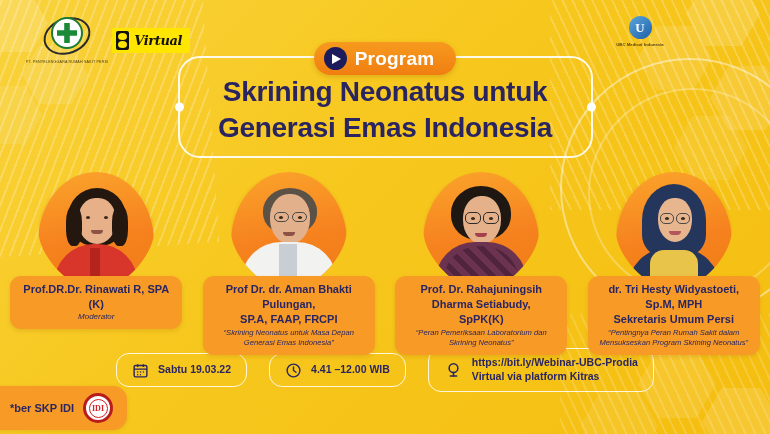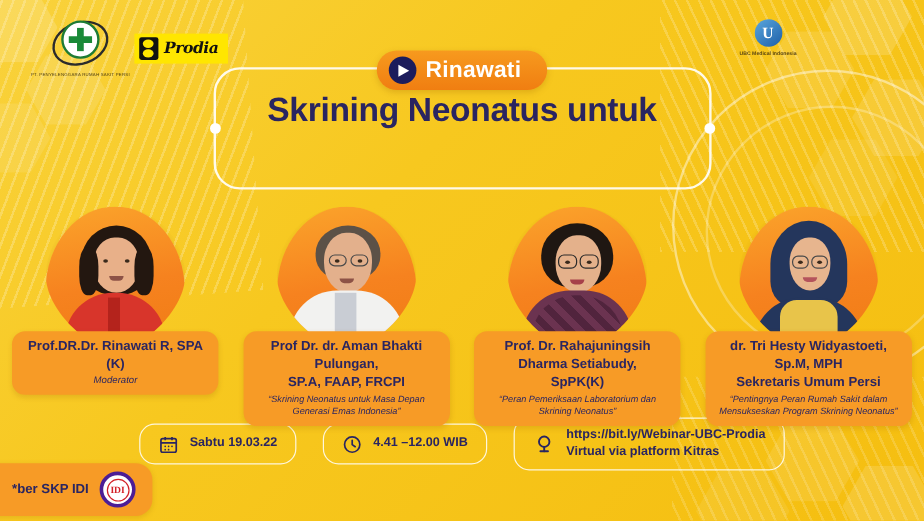--- a/index.html
+++ b/index.html
@@ -188,21 +188,21 @@
   
   .skp {
     position:absolute; left:-30px; bottom:4px;
     display:flex; align-items:center; gap:9px;
     background:#F79B26; border-radius:14px; padding:7px 14px 7px 40px;
     box-shadow:0 1px 4px rgba(160,100,10,.2);
   }
   .skp-text { font-size:11px; font-weight:bold; color:#2A2561; white-space:nowrap;}
   .skp-logo {
     width:30px; height:30px; border-radius:50%;
-    background:#fff; border:3px solid #4c1d95;
+    background:#fff; border:3px solid #b91c1c;
     display:flex; align-items:center; justify-content:center;
   }
   .skp-inner {
     width:19px; height:19px; border-radius:50%;
     border:1.5px solid #D32128; display:flex; align-items:center; justify-content:center;
     font-size:8px; font-weight:bold; color:#D32128; font-family:"Liberation Serif", serif;
   }
 </style>
 </head>
 <body>
@@ -238,47 +238,48 @@
       </div>
       <div class="persi-caption">PT. PENYELENGGARA RUMAH SAKIT PERSI</div>
     </div>
 
     <div class="logo prodia-logo">
       <div class="prodia-box">
         <div class="prodia-mark">
           <div class="prodia-dot"></div>
             <div class="prodia-dot"></div>
         </div>
-        <div class="prodia-word">Prodia</div>
+        <div class="prodia-word">Virtual</div>
       </div>
     </div>
 
     <div class="logo ubc-logo">
       <div class="ubc-mark">U</div>
       <div class="ubc-caption">UBC Medical Indonesia</div>
     </div>
 
 
   </div>
 
   <div class="badge-wrap">
     <div class="badge">
       <span class="badge-play">
           <span class="tri"></span>
         </span>
-      <span class="badge-text">Rinawati</span>
+      <span class="badge-text">Program</span>
     </div>
   </div>
 
   <div class="title-frame">
     <span class="frame-dot l"></span>
     <span class="frame-dot r"></span>
   </div>
   <div class="title-block">
     <div class="title-line">Skrining Neonatus untuk</div>
+    <div class="title-line">Generasi Emas Indonesia</div>
   </div>
 
   <div class="speakers">
 
     <div class="card">
       <div class="photo-frame">
         <div class="ph-person">
           <div class="ph-hair" style="left:30px;top:16px;width:58px;height:58px;background:#231710;"></div>
           <div class="ph-face" style="left:40px;top:26px;width:38px;height:46px;background:#E8B089;"></div>
           <div class="ph-eye" style="left:48px;top:44px;"></div>

